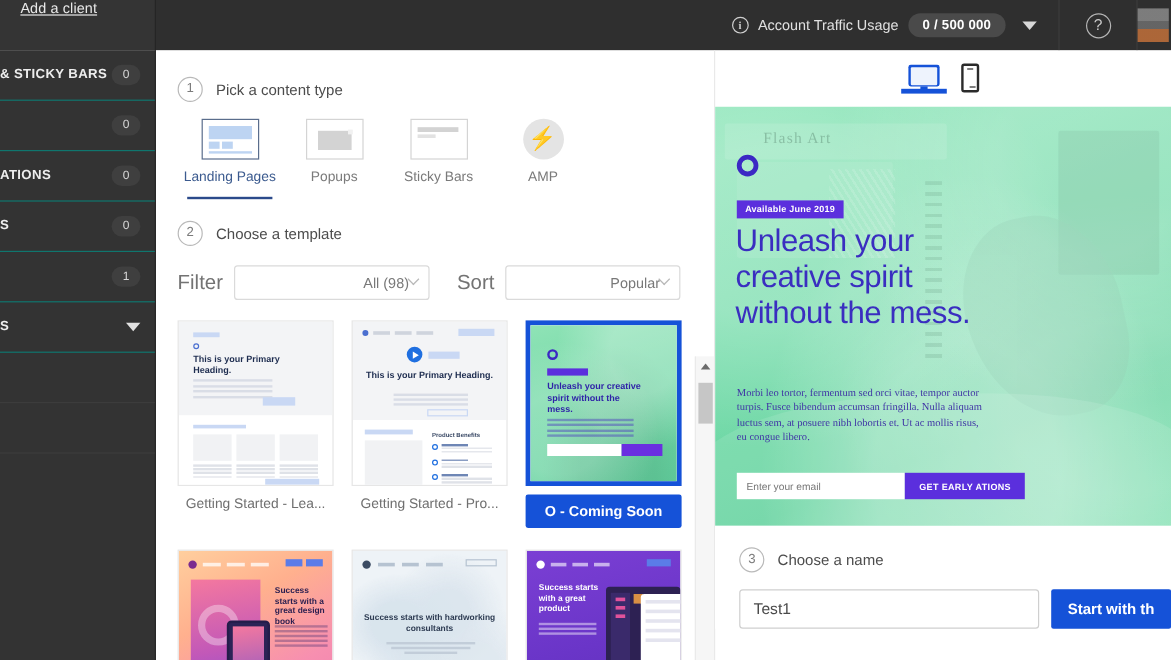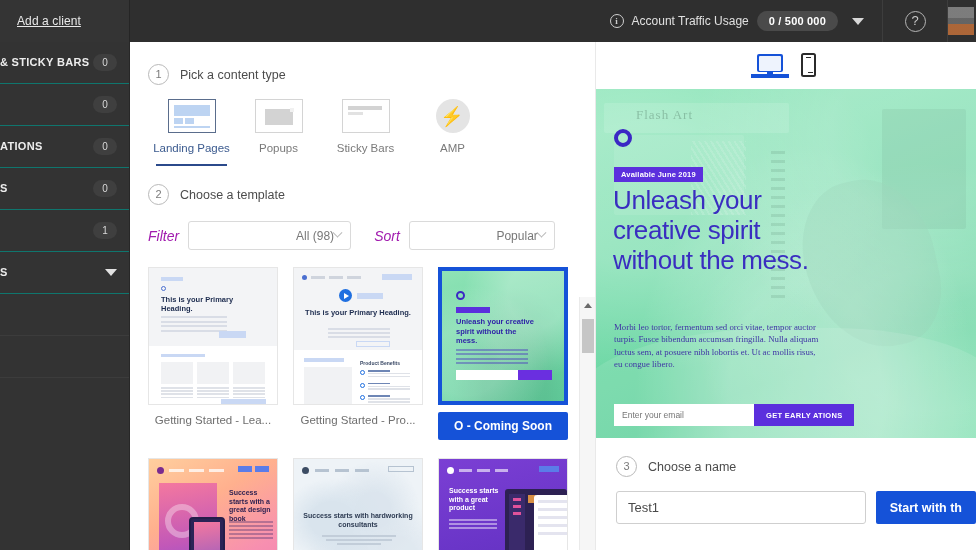--- a/index.html
+++ b/index.html
@@ -12,21 +12,21 @@
   #app { position: relative; width: 976px; height: 550px; }
 
   
   .topbar {
     position: absolute; top: 0; left: 0; width: 976px; height: 42px;
     background: #2f2f2f;
     display: flex; align-items: center;
   }
   .topbar-left {
     width: 130px; height: 42px; background: #343434;
-    display: flex; align-items: center; padding-left: 17px;
+    display: flex; padding-left: 17px;
     border-right: 1px solid #252525;
   }
   .add-client {
     color: #e8e8e8; font-size: 12px; text-decoration: underline;
     font-weight: 400; cursor: pointer; letter-spacing: .1px;
   }
   .topbar-right {
     flex: 1; height: 42px; display: flex; align-items: center;
     justify-content: flex-end; padding-right: 0;
   }
@@ -135,21 +135,21 @@
   .sb-bar2 { position: absolute; left: 3px; top: 10px; width: 15px; height: 3px; background: #e2e2e2; }
   
   .amp-glyph {
     width: 34px; height: 34px; border-radius: 50%; background: #e4e4e4;
     display: flex; align-items: center; justify-content: center;
     color: #fbfbfb; font-size: 19px; line-height: 1;
   }
 
   .section2 { padding: 20px 0 0 18px; }
   .filter-row { display: flex; align-items: center; margin-top: 16px; gap: 0; }
-  .fs-label { font-size: 14px; color: #a21caf; margin-right: 9px; font-style: italic; }
+  .fs-label { font-size: 17px; color: #737373; margin-right: 9px; }
   .fs-select {
     border: 1px solid #dadada; border-radius: 3px; height: 29px;
     display: flex; align-items: center; justify-content: flex-end;
     padding: 0 9px; font-size: 12px; color: #787878; cursor: pointer;
     background: #fff;
   }
   .fs-filter { width: 163px; }
   .fs-sort { width: 146px; margin-left: 0; }
   .chev {
     width: 7px; height: 7px; border-right: 1.4px solid #b8b8b8;
@@ -347,21 +347,21 @@
   .pv-h1 {
     position:absolute; left:17px; top:96px; width:230px;
     font-size:26px; line-height:30px; color:#3a2ec0; font-weight:400;
     letter-spacing:-.4px;
   }
   .pv-p {
     position:absolute; left:18px; top:232px; width:205px;
     font-family:"Liberation Serif", serif; font-size:8.8px; line-height:12.4px;
     color:#3f34a5;
   }
-  .pv-form { position:absolute; left:18px; top:315px; display:flex; }
+  .pv-form { position:absolute; left:18px; top:305px; display:flex; }
   .pv-input {
     width:140px; height:22px; background:#fff; border:0;
     font-size:8.5px; color:#a9a9b5; padding:0 8px;
     font-family:"Liberation Sans", sans-serif;
   }
   .pv-cta {
     height:22px; background:#5b2fdd; color:#fff; border:0;
     font-size:7.5px; font-weight:bold; padding:0 12px; letter-spacing:.3px;
     cursor:pointer; font-family:"Liberation Sans", sans-serif;
   }

